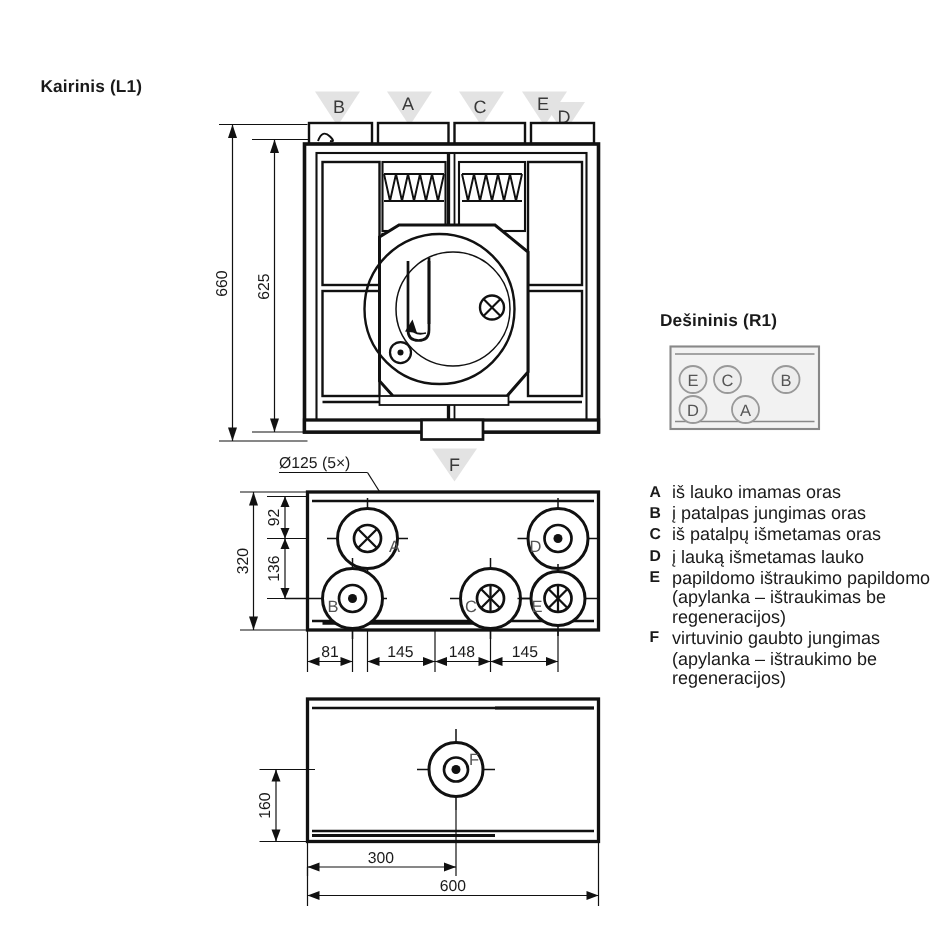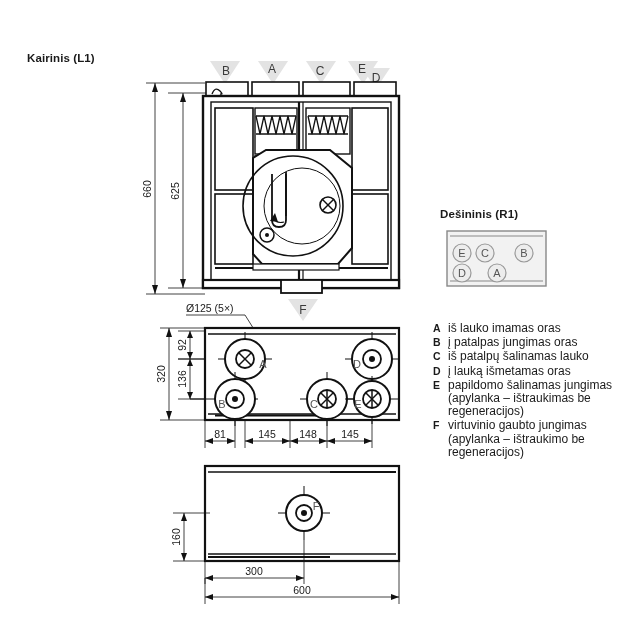--- a/index.html
+++ b/index.html
@@ -365,29 +365,29 @@
     <div class="legend-row">
       <span class="legend-key">A</span>
       <span class="legend-text">iš lauko imamas oras</span>
     </div>
     <div class="legend-row">
       <span class="legend-key">B</span>
       <span class="legend-text">į patalpas jungimas oras</span>
     </div>
     <div class="legend-row">
       <span class="legend-key">C</span>
-      <span class="legend-text">iš patalpų šalinamas lauko</span>
+      <span class="legend-text">iš patalpų išmetamas oras</span>
     </div>
     <div class="legend-row">
       <span class="legend-key">D</span>
-      <span class="legend-text">į lauką išmetamas oras</span>
+      <span class="legend-text">į lauką išmetamas lauko</span>
     </div>
     <div class="legend-row">
       <span class="legend-key">E</span>
-      <span class="legend-text">papildomo šalinamas jungimas (apylanka – ištraukimas be regeneracijos)</span>
+      <span class="legend-text">papildomo ištraukimo papildomo (apylanka – ištraukimas be regeneracijos)</span>
     </div>
     <div class="legend-row">
       <span class="legend-key">F</span>
       <span class="legend-text">virtuvinio gaubto jungimas (apylanka – ištraukimo be regeneracijos)</span>
     </div>
   </div>
 
 </div>
 
 </body></html>

